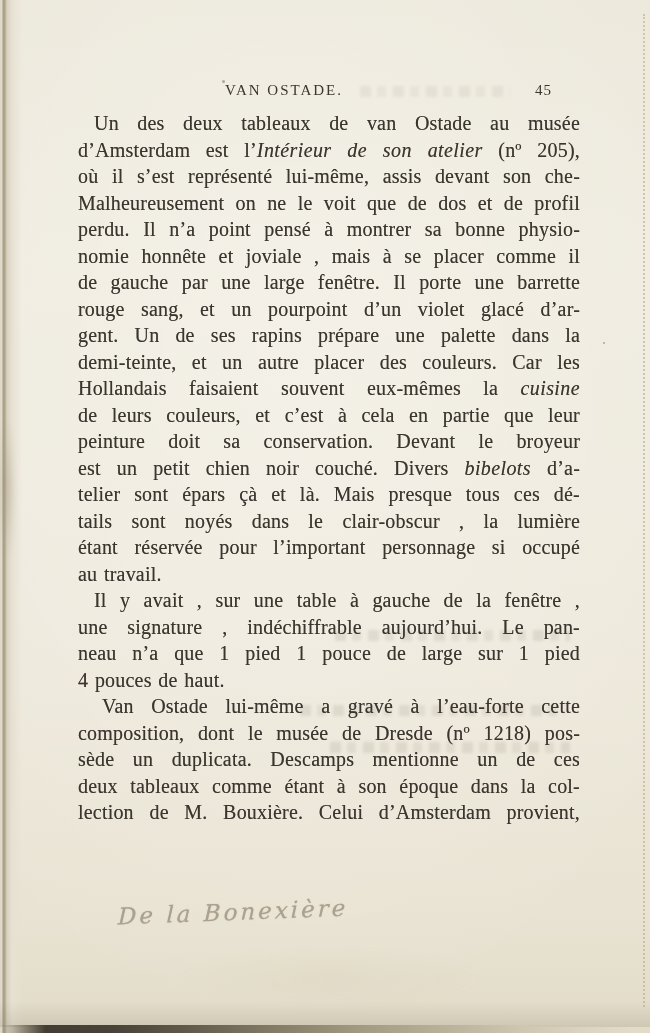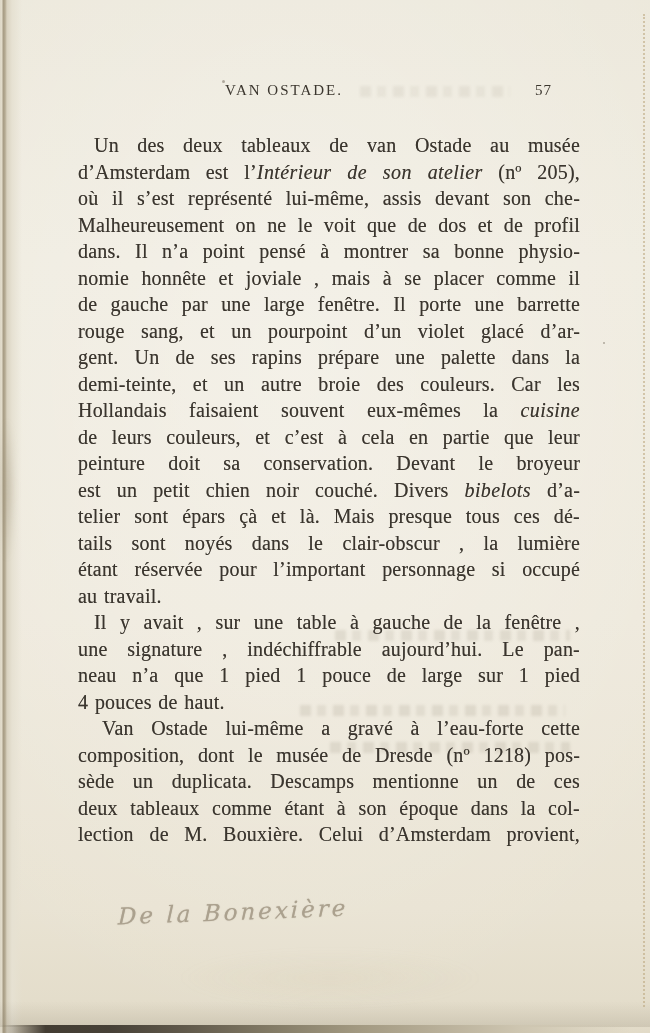--- a/index.html
+++ b/index.html
@@ -59,21 +59,20 @@
   .page-number{
     position:absolute;right:28px;top:0;
     font-size:15px;letter-spacing:1px;color:#3b362e;
   }
   
   .body-text{
     position:absolute;left:78px;top:110px;width:502px;
     font-size:20px;line-height:26.5px;color:#3a352e;
     letter-spacing:0.2px;word-spacing:1.5px;
     text-shadow:0 0 0.5px rgba(58,53,46,0.55);
-    margin-top:22px;
   }
   .para{margin:0;}
   .line{text-align:justify;text-align-last:justify;}
   .line.nojust{text-align-last:left;}
   .line.indent{text-indent:16px;}
   .para:nth-child(3) .line.indent{text-indent:24px;}
   .line em{font-style:italic;letter-spacing:0.4px;}
   
   .annotation{
     position:absolute;left:118px;top:899px;
@@ -100,35 +99,35 @@
   <div class="speck" style="left:222px;top:80px;width:3px;height:3px;"></div>
   <div class="speck" style="left:603px;top:342px;width:2px;height:2px;"></div>
 
   <div class="show-through" style="left:335px;top:630px;width:235px;"></div>
   <div class="show-through" style="left:300px;top:705px;width:265px;"></div>
   <div class="show-through" style="left:330px;top:742px;width:240px;"></div>
   <div class="show-through" style="left:360px;top:86px;width:150px;opacity:0.10;"></div>
 
   <div class="header-row">
     <span class="page-title">VAN OSTADE.</span>
-    <span class="page-number">57</span>
+    <span class="page-number">45</span>
   </div>
 
   <div class="body-text">
       <div class="para">
         <div class="line indent"><span>Un des deux tableaux de van Ostade au musée</span></div>
         <div class="line"><span>d’Amsterdam est l’</span><em>Intérieur de son atelier</em><span> (nº 205),</span></div>
         <div class="line"><span>où il s’est représenté lui-même, assis devant son che-</span></div>
         <div class="line"><span>Malheureusement on ne le voit que de dos et de profil</span></div>
-        <div class="line"><span>dans. Il n’a point pensé à montrer sa bonne physio-</span></div>
+        <div class="line"><span>perdu. Il n’a point pensé à montrer sa bonne physio-</span></div>
         <div class="line"><span>nomie honnête et joviale , mais à se placer comme il</span></div>
         <div class="line"><span>de gauche par une large fenêtre. Il porte une barrette</span></div>
         <div class="line"><span>rouge sang, et un pourpoint d’un violet glacé d’ar-</span></div>
         <div class="line"><span>gent. Un de ses rapins prépare une palette dans la</span></div>
-        <div class="line"><span>demi-teinte, et un autre broie des couleurs. Car les</span></div>
+        <div class="line"><span>demi-teinte, et un autre placer des couleurs. Car les</span></div>
         <div class="line"><span>Hollandais faisaient souvent eux-mêmes la </span><em>cuisine</em></div>
         <div class="line"><span>de leurs couleurs, et c’est à cela en partie que leur</span></div>
         <div class="line"><span>peinture doit sa conservation. Devant le broyeur</span></div>
         <div class="line"><span>est un petit chien noir couché. Divers </span><em>bibelots</em><span> d’a-</span></div>
         <div class="line"><span>telier sont épars çà et là. Mais presque tous ces dé-</span></div>
         <div class="line"><span>tails sont noyés dans le clair-obscur , la lumière</span></div>
         <div class="line"><span>étant réservée pour l’important personnage si occupé</span></div>
         <div class="line nojust"><span>au travail.</span></div>
       </div>
       <div class="para">

